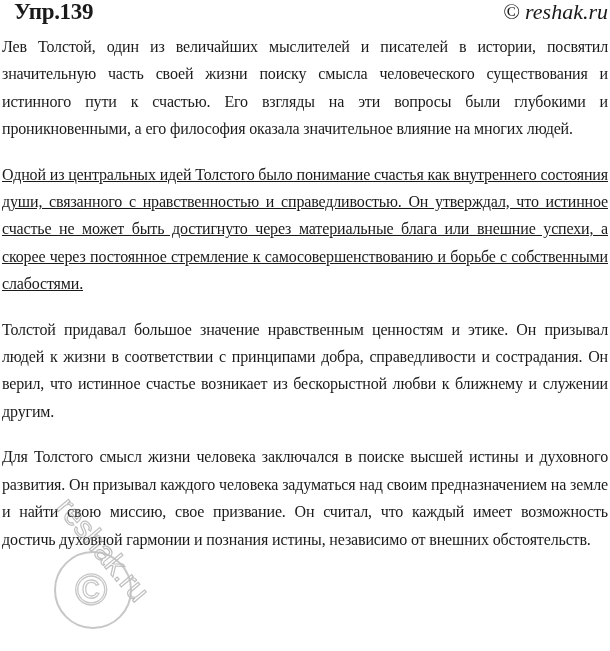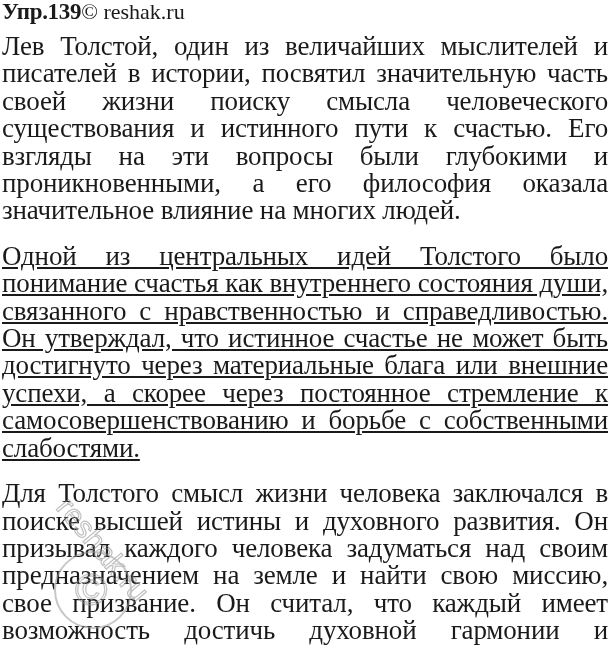--- a/index.html
+++ b/index.html
@@ -2,47 +2,48 @@
 <html><head>
   <meta charset="utf-8">
   <style>
     html, body { margin: 0; padding: 0; background: #ffffff; }
     body {
       width: 610px; height: 651px; overflow: hidden; position: relative;
       font-family: "Liberation Serif", serif; color: #1a1a1a;
     }
     .header {
       position: absolute; top: 0; left: 0; right: 0; height: 30px;
-      display: flex; align-items: flex-start;
-      padding: 0 2px 0 2px;
+      display: flex; justify-content: space-between; align-items: flex-start;
+      padding: 0 2px 0 14px;
     }
     .ex-title { font-weight: bold; font-size: 23px; line-height: 24px; letter-spacing: -0.3px; }
-    .copyright { font-size: 22px; line-height: 24px; }
+    .copyright { font-size: 22px; line-height: 24px; font-style: italic; }
     .content { position: absolute; top: 33px; left: 2px; width: 606px; }
     .para {
-      font-size: 27px; line-height: 27.4px; text-align: justify;
+      font-size: 16px; line-height: 27.4px; text-align: justify;
       margin: 0 0 18px 0; letter-spacing: -0.15px;
     }
     .para.p2 { margin-top: 2px; text-decoration: underline; }
     .watermark {
       position: absolute; left: 45px; top: 480px; width: 150px; height: 160px;
       pointer-events: none; opacity: 0.55;
     }
   </style>
 </head>
 <body>
 
 <div class="header">
   <span class="ex-title">Упр.139</span>
   <span class="copyright">© reshak.ru</span>
 </div>
 
 <div class="content">
   <p class="para p1">Лев Толстой, один из величайших мыслителей и писателей в истории, посвятил значительную часть своей жизни поиску смысла человеческого существования и истинного пути к счастью. Его взгляды на эти вопросы были глубокими и проникновенными, а его философия оказала значительное влияние на многих людей.</p>
   <p class="para p2">Одной из центральных идей Толстого было понимание счастья как внутреннего состояния души, связанного с нравственностью и справедливостью. Он утверждал, что истинное счастье не может быть достигнуто через материальные блага или внешние успехи, а скорее через постоянное стремление к самосовершенствованию и борьбе с собственными слабостями.</p>
+  <p class="para p3">Толстой придавал большое значение нравственным ценностям и этике. Он призывал людей к жизни в соответствии с принципами добра, справедливости и сострадания. Он верил, что истинное счастье возникает из бескорыстной любви к ближнему и служении другим.</p>
   <p class="para p4">Для Толстого смысл жизни человека заключался в поиске высшей истины и духовного развития. Он призывал каждого человека задуматься над своим предназначением на земле и найти свою миссию, свое призвание. Он считал, что каждый имеет возможность достичь духовной гармонии и познания истины, независимо от внешних обстоятельств.</p>
 </div>
 
 <svg class="watermark" viewBox="0 0 150 160">
   <circle cx="48" cy="110" r="38" fill="none" stroke="#9a9a9a" stroke-width="2"></circle>
   <text x="30" y="125" font-family="Liberation Sans, sans-serif" font-size="44" fill="none" stroke="#9a9a9a" stroke-width="1.3">©</text>
   <text x="0" y="0" transform="translate(10,28) rotate(50)" font-family="Liberation Sans, sans-serif" font-size="30" fill="none" stroke="#8a8a8a" stroke-width="1.2">reshak.ru</text>
 </svg>
 
 </body></html>

